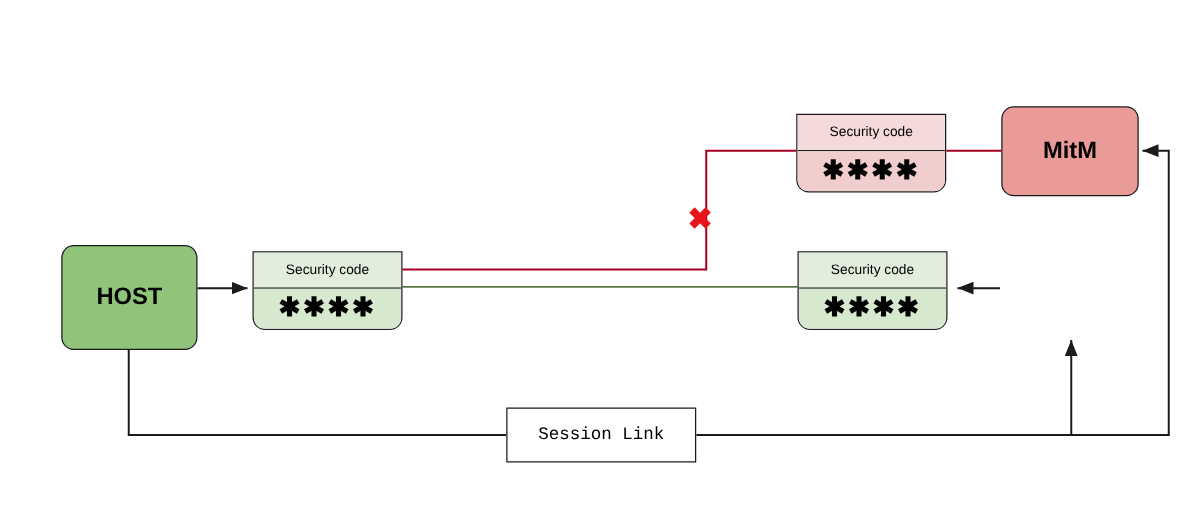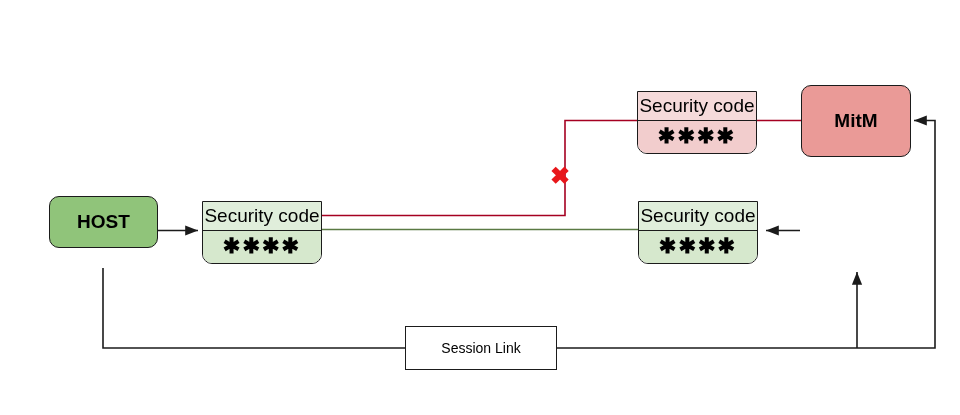--- a/index.html
+++ b/index.html
@@ -53,21 +53,21 @@
     z-index: 3;
     display: flex;
     flex-direction: column;
     overflow: hidden;
   }
   .codebox .title {
     flex: 0 0 28px;
     display: flex;
     align-items: center;
     justify-content: center;
-    font-size: 19px;
+    font-size: 11px;
     color: #000000;
     border-bottom: 1.5px solid #1b1b1b;
   }
   .codebox .value {
     flex: 1 1 auto;
     display: flex;
     align-items: center;
     justify-content: center;
     font-size: 21px;
     font-weight: bold;
@@ -84,20 +84,21 @@
     position: absolute;
     box-sizing: border-box;
     background: #ffffff;
     border: 1.5px solid #1b1b1b;
     display: flex;
     align-items: center;
     justify-content: center;
     font-size: 14px;
     color: #000000;
     z-index: 3;
+    font-family: Liberation Mono, monospace;
   }
 
   .xmark {
     position: absolute;
     z-index: 4;
     color: #e8161a;
     font-weight: bold;
     font-size: 24px;
     line-height: 24px;
     font-family: "Liberation Sans", sans-serif;
@@ -142,21 +143,21 @@
 
     <g>
       <path d="M557,348 L935,348 L935,120.5 L914,120.5" fill="none" stroke="#1b1b1b" stroke-width="1.6" marker-end="url(#arrowBlack)"></path>
     </g>
 
     <g>
       <path d="M857,348 L857,272" fill="none" stroke="#1b1b1b" stroke-width="1.6" marker-end="url(#arrowBlack)"></path>
     </g>
   </svg>
 
-  <div class="node actor host" style="left:49px; top:196px; width:109px; height:52px;">
+  <div class="node actor host" style="left:49px; top:196px; width:109px; height:84px;">
     <span>HOST</span>
   </div>
 
   <div class="codebox green" style="left:202px; top:201px; width:120px; height:63px;">
     <div class="title">Security code</div>
     <div class="value">✱✱✱✱</div>
   </div>
 
   <div class="codebox pink" style="left:637px; top:91px; width:120px; height:63px;">
     <div class="title">Security code</div>

